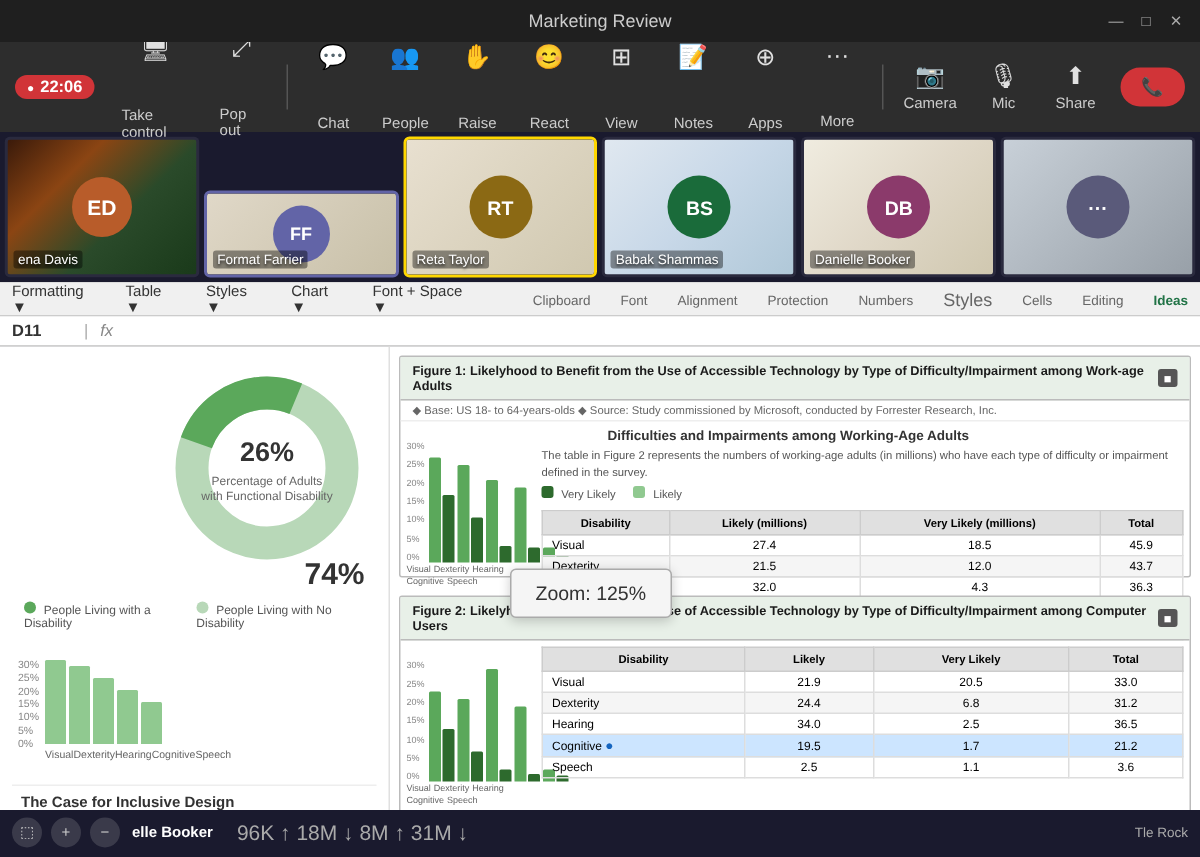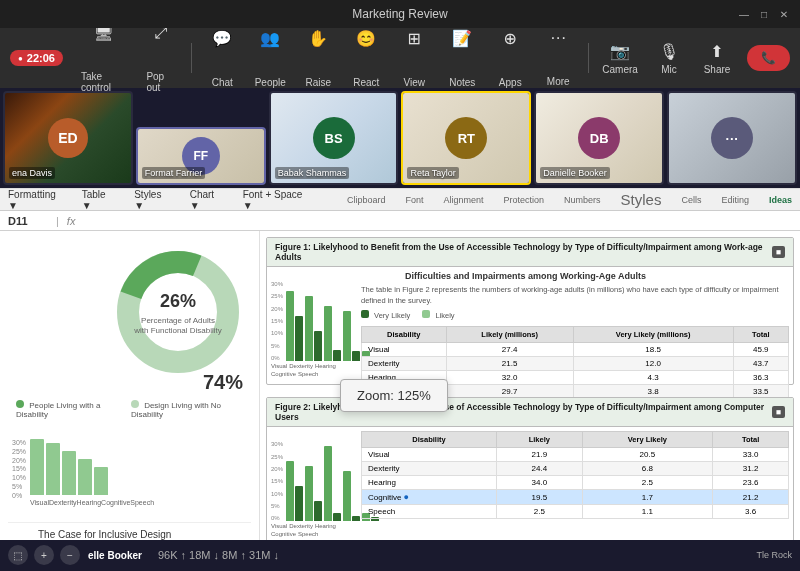--- a/index.html
+++ b/index.html
@@ -333,21 +333,21 @@
       background: #3a3a4a;
       display: flex;
       align-items: center;
       justify-content: center;
       color: #ccc;
       font-size: 10px;
       cursor: pointer;
     }
     .bottom-stats {
       color: #aaa;
-      font-size: 11px;
+      font-size: 14px;
       margin-left: 8px;
     }
 
     .mini-bar-chart {
       display: flex;
       align-items: flex-end;
       gap: 2px;
       height: 60px;
       padding: 4px 0;
     }
@@ -458,33 +458,33 @@
       <div style="width:40px;height:40px;border-radius:50%;background:#b85c2a;display:flex;align-items:center;justify-content:center;color:white;font-weight:bold;font-size:14px;position:absolute;top:50%;left:50%;transform:translate(-50%,-50%)">ED</div>
     </div>
     <div class="participant-name">ena Davis</div>
   </div>
   <div class="participant-tile" style="border-color: #6264a7; margin-top: 36px;">
     <div class="participant-bg bg-2" style="position:relative;width:100%;height:100%;background:linear-gradient(135deg,#e0d8c8,#c8c0a8);">
       <div style="width:38px;height:38px;border-radius:50%;background:#6264a7;display:flex;align-items:center;justify-content:center;color:white;font-weight:bold;font-size:12px;position:absolute;top:50%;left:50%;transform:translate(-50%,-50%)">FF</div>
     </div>
     <div class="participant-name">Format Farrier</div>
   </div>
-  <div class="participant-tile">
-    <div class="participant-bg bg-3" style="position:relative;width:100%;height:100%;">
-      <div style="width:42px;height:42px;border-radius:50%;background:#1a6b3a;display:flex;align-items:center;justify-content:center;color:white;font-weight:bold;font-size:13px;position:absolute;top:50%;left:50%;transform:translate(-50%,-50%)">BS</div>
-    </div>
-    <div class="participant-name">Babak Shammas</div>
-  </div>
   <div class="participant-tile" style="border-color: #FFD700;">
     <div class="participant-bg" style="position:relative;width:100%;height:100%;background:linear-gradient(135deg,#e8e0d0,#d0c8b0);">
       <div style="position:absolute;top:50%;left:50%;transform:translate(-50%,-50%);text-align:center;">
         <div style="width:42px;height:42px;border-radius:50%;background:#8B6914;display:flex;align-items:center;justify-content:center;color:white;font-weight:bold;font-size:13px;">RT</div>
       </div>
     </div>
     <div class="participant-name">Reta Taylor</div>
+  </div>
+  <div class="participant-tile">
+    <div class="participant-bg bg-3" style="position:relative;width:100%;height:100%;">
+      <div style="width:42px;height:42px;border-radius:50%;background:#1a6b3a;display:flex;align-items:center;justify-content:center;color:white;font-weight:bold;font-size:13px;position:absolute;top:50%;left:50%;transform:translate(-50%,-50%)">BS</div>
+    </div>
+    <div class="participant-name">Babak Shammas</div>
   </div>
   <div class="participant-tile">
     <div class="participant-bg bg-4" style="position:relative;width:100%;height:100%;">
       <div style="width:42px;height:42px;border-radius:50%;background:#8B3a6b;display:flex;align-items:center;justify-content:center;color:white;font-weight:bold;font-size:13px;position:absolute;top:50%;left:50%;transform:translate(-50%,-50%)">DB</div>
     </div>
     <div class="participant-name">Danielle Booker</div>
   </div>
   <div class="participant-tile">
     <div class="participant-bg bg-5" style="position:relative;width:100%;height:100%;">
       <div style="width:42px;height:42px;border-radius:50%;background:#5a5a7a;display:flex;align-items:center;justify-content:center;color:white;font-weight:bold;font-size:13px;position:absolute;top:50%;left:50%;transform:translate(-50%,-50%)">···</div>
@@ -498,21 +498,21 @@
     <span>Table ▼</span>
     <span>Styles ▼</span>
     <span>Chart ▼</span>
     <span>Font + Space ▼</span>
     <div style="flex:1;"></div>
     <span style="color:#666;font-size:9px;">Clipboard</span>
     <span style="color:#666;font-size:9px;">Font</span>
     <span style="color:#666;font-size:9px;">Alignment</span>
     <span style="color:#666;font-size:9px;">Protection</span>
     <span style="color:#666;font-size:9px;">Numbers</span>
-    <span style="color:#666;font-size:15px;">Styles</span>
+    <span style="color:#666;font-size:12px;">Styles</span>
     <span style="color:#666;font-size:9px;">Cells</span>
     <span style="color:#666;font-size:9px;">Editing</span>
     <span style="color:#217346;font-size:9px;font-weight:600;">Ideas</span>
   </div>
   <div class="formula-bar">
     <span class="cell-ref">D11</span>
     <span style="color:#aaa;">|</span>
     <span style="color:#888;font-style:italic;">fx</span>
   </div>
 </div>
@@ -534,21 +534,21 @@
         </svg>
       </div>
       <div style="font-size:20px;font-weight:bold;color:#333;margin-top:-10px;">74%</div>
       <div class="donut-legend">
         <div>
           <span class="legend-dot" style="background:#5ba85b;"></span>
           <span>People Living with a Disability</span>
         </div>
         <div>
           <span class="legend-dot" style="background:#b8d8b8;"></span>
-          <span>Design Living with No Disability</span>
+          <span>People Living with No Disability</span>
         </div>
       </div>
     </div>
 
     <div class="bar-chart-container">
       <div style="display:flex; gap:2px;">
         <div class="y-axis-labels">
           <span>30%</span>
             <span>25%</span>
             <span>20%</span>
@@ -570,32 +570,33 @@
               <span>Dexterity</span>
               <span>Hearing</span>
               <span>Cognitive</span>
               <span>Speech</span>
           </div>
         </div>
       </div>
     </div>
 
     <div style="padding: 6px; border-top: 1px solid #eee; margin-top: 4px;">
-      <div style="font-weight:400;font-size:10px;color:#333;margin-bottom:4px;margin-left:24px;">The Case for Inclusive Design</div>
+      <div style="font-weight:700;font-size:10px;color:#333;margin-bottom:4px;">The Case for Inclusive Design</div>
 
     </div>
   </div>
 
   <div class="right-panel" style="position:relative;">
 
     <div class="figure-box" style="max-height: 48%;">
       <div class="figure-header">
         <span>Figure 1: Likelyhood to Benefit from the Use of Accessible Technology by Type of Difficulty/Impairment among Work-age Adults</span>
         <span style="background:#555;color:white;padding:1px 4px;border-radius:2px;cursor:pointer;">■</span>
       </div>
+      <div style="font-size:7.5px;color:#666;padding:2px 8px;border-bottom:1px solid #eee;">◆ Base: US 18- to 64-years-olds  ◆ Source: Study commissioned by Microsoft, conducted by Forrester Research, Inc.</div>
       <div class="figure-body">
         <div class="figure-left">
 
           <div style="display:flex;gap:1px;align-items:flex-end;height:80px;margin-top:10px;">
             <div style="display:flex;flex-direction:column;justify-content:space-between;height:80px;font-size:6px;color:#888;margin-right:2px;">
               <span>30%</span>
                 <span>25%</span>
                 <span>20%</span>
                 <span>15%</span>
                 <span>10%</span>
@@ -754,21 +755,21 @@
               <tr>
                 <td>Dexterity</td>
                   <td>24.4</td>
                   <td>6.8</td>
                   <td>31.2</td>
               </tr>
               <tr>
                 <td>Hearing</td>
                   <td>34.0</td>
                   <td>2.5</td>
-                  <td>23.6</td>
+                  <td>36.5</td>
               </tr>
               <tr class="highlighted">
                 <td>Cognitive <span style="color:#1565C0;font-size:9px;">●</span></td>
                   <td>19.5</td>
                   <td>1.7</td>
                   <td>21.2</td>
               </tr>
               <tr>
                 <td>Speech</td>
                   <td>2.5</td>

